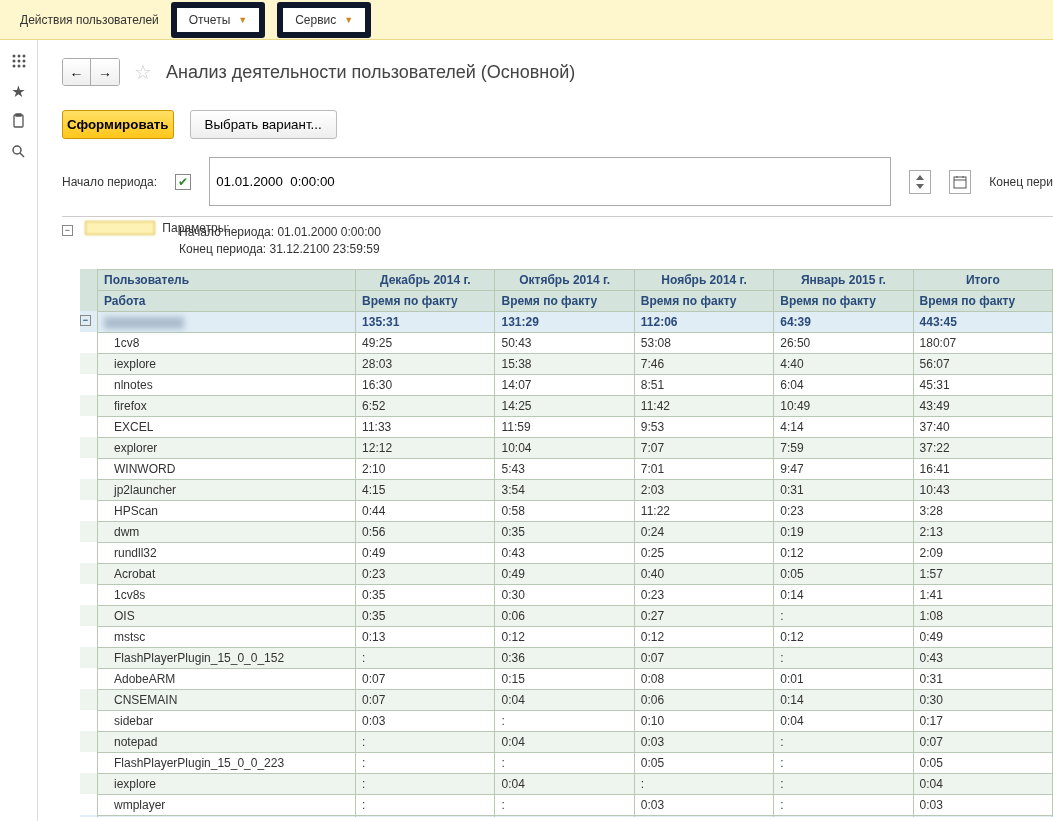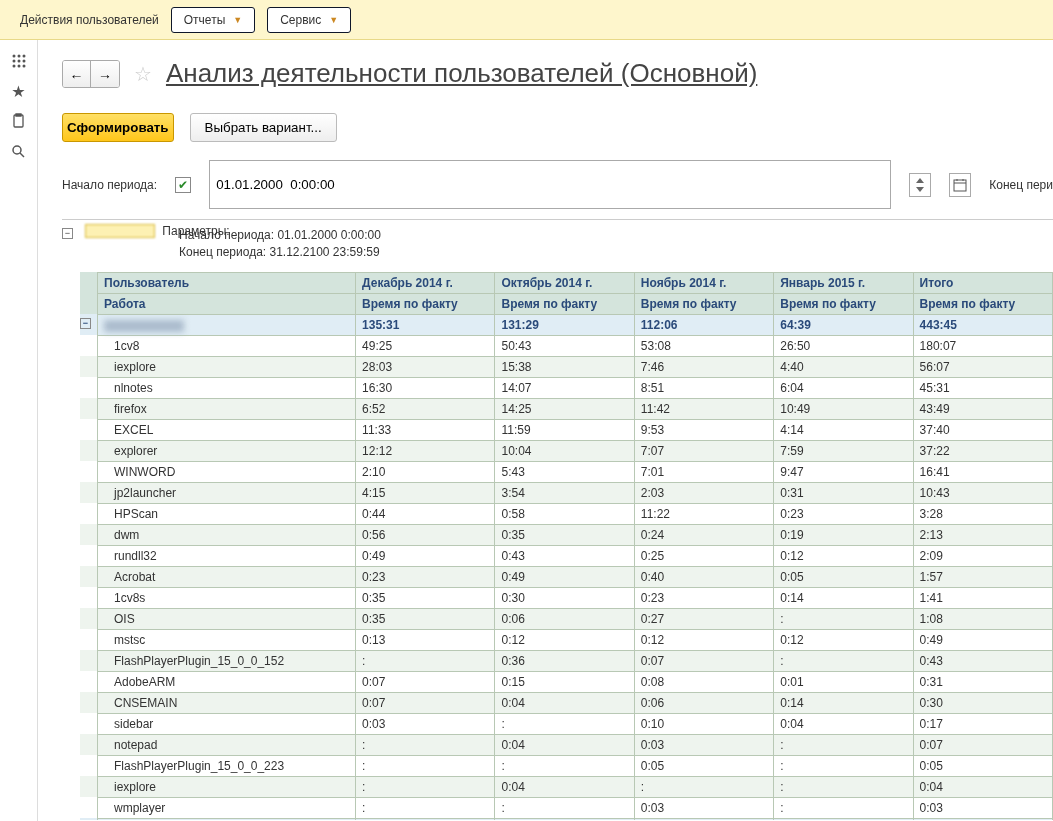--- a/index.html
+++ b/index.html
@@ -1,33 +1,33 @@
 <!DOCTYPE html>
 <html><head>
 <meta charset="utf-8">
 <style>
 * { box-sizing: border-box; margin: 0; padding: 0; }
 body { font-family: Arial, sans-serif; font-size: 12px; color: #333; background: #fff; overflow: hidden; }
 
 .top-bar { background: #fef6cc; border-bottom: 1px solid #e8d988; height: 40px; display: flex; align-items: center; padding: 16px 20px; gap: 12px; }
 .top-bar-link { color: #333; cursor: pointer; }
-.top-btn { background: #fff; border: 1px solid #0f172a; border-radius: 3px; padding: 5px 12px; display: flex; align-items: center; gap: 8px; cursor: pointer; }
+.top-btn { background: #fff; border: 6px solid #0f172a; border-radius: 3px; padding: 5px 12px; display: flex; align-items: center; gap: 8px; cursor: pointer; }
 .top-btn .tri { color: #cc8822; font-size: 9px; }
 
 .side-rail { position: absolute; left: 0; top: 40px; width: 38px; bottom: 0; background: #fff; border-right: 1px solid #ddd; display: flex; flex-direction: column; align-items: center; padding-top: 6px; gap: 0; }
 .rail-btn { width: 30px; height: 30px; display: flex; align-items: center; justify-content: center; cursor: pointer; color: #555; font-size: 16px; }
 
 .main { position: absolute; left: 38px; top: 40px; right: 0; bottom: 0; padding: 18px 0 0 24px; overflow: hidden; }
 
 .title-row { display: flex; align-items: center; gap: 14px; margin-bottom: 24px; }
 .nav-pair { display: flex; border: 1px solid #aaa; border-radius: 3px; overflow: hidden; }
 .nav-pair button { width: 28px; height: 26px; background: linear-gradient(#fff, #eee); border: none; cursor: pointer; font-size: 14px; }
 .nav-pair button:first-child { border-right: 1px solid #aaa; }
 .star { color: #ccc; font-size: 20px; cursor: pointer; }
-.title { font-size: 26px; color: #444; text-decoration: underline; }
+.title { font-size: 18px; color: #444; }
 
 .action-row { display: flex; align-items: center; gap: 16px; margin-bottom: 18px; }
 .btn-primary { background: linear-gradient(#ffe066, #ffc61a); border: 1px solid #c99700; border-radius: 3px; padding: 6px 4px; font-weight: bold; cursor: pointer; }
 .btn-secondary { background: linear-gradient(#fff, #eee); border: 1px solid #bbb; border-radius: 3px; padding: 6px 14px; cursor: pointer; }
 
 .period-row { display: flex; align-items: center; gap: 18px; margin-bottom: 10px; }
 .period-label { color: #333; }
 .checkbox { width: 16px; height: 16px; border: 1px solid #888; display: flex; align-items: center; justify-content: center; color: #2a8a2a; font-size: 12px; }
 .period-input { border: 1px solid #aaa; padding: 16px 6px; flex: 1; min-width: 400px; max-width: 720px; }
 .period-icon-btn { width: 22px; height: 24px; border: 1px solid #aaa; display: flex; align-items: center; justify-content: center; cursor: pointer; }
@@ -39,21 +39,21 @@
 .tree-toggle { width: 11px; height: 11px; border: 1px solid #888; display: flex; align-items: center; justify-content: center; font-size: 9px; line-height: 1; margin: 4px 4px 0 0; cursor: pointer; }
 .params-box { margin-left: 8px; }
 .blurred { display: inline-block; width: 70px; height: 14px; background: #fdf1b3; border: 1px solid #d8b838; filter: blur(1px); }
 .params-label { display: inline-block; margin-left: 4px; vertical-align: top; }
 .params-lines { margin-left: 94px; margin-top: -14px; line-height: 1.45; }
 
 table.report { border-collapse: collapse; margin-top: 10px; margin-left: 18px; table-layout: fixed; }
 table.report th, table.report td { border: 1px solid #b8c8b4; padding: 3px 6px; text-align: left; white-space: nowrap; font-size: 12px; }
 table.report th { background: #d4e4dc; color: #2a4a7a; font-weight: bold; }
 table.report .col-user { width: 270px; }
-table.report .col-val { width: 145px; }
+table.report .col-val { width: 145px; text-align: center; }
 table.report tr.user-row td { background: #e0edf5; font-weight: bold; color: #2a4a7a; }
 table.report tr.alt0 td { background: #fff; }
 table.report tr.alt1 td { background: #eef4ee; }
 .blur-name { display: inline-block; width: 80px; height: 12px; background: #aabbcc; filter: blur(3px); vertical-align: middle; }
 .toggle-col { width: 14px; border: none !important; padding: 0 2px 0 0 !important; vertical-align: top; }
 .indent1 { padding-left: 16px !important; }
 </style>
 </head>
 <body>
 

